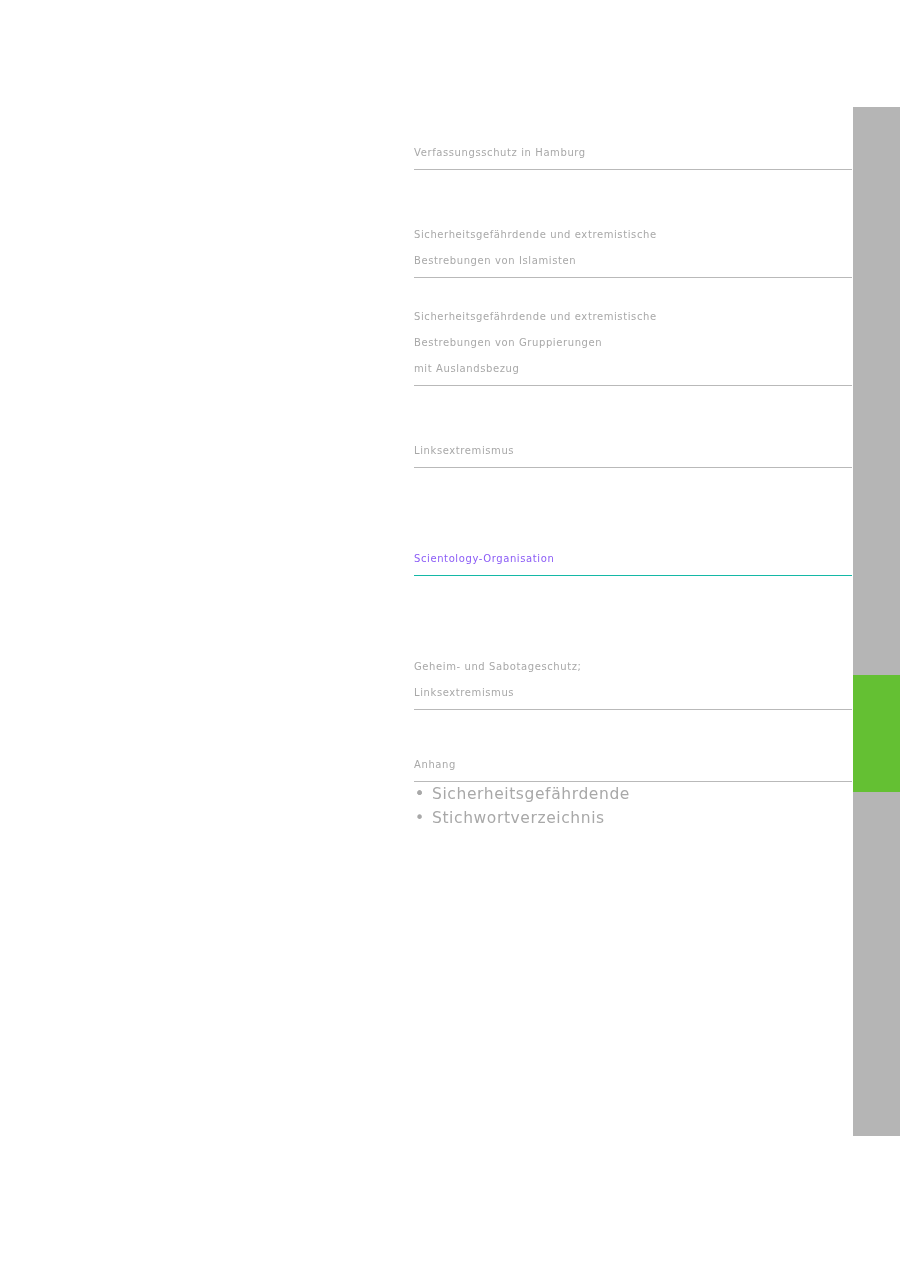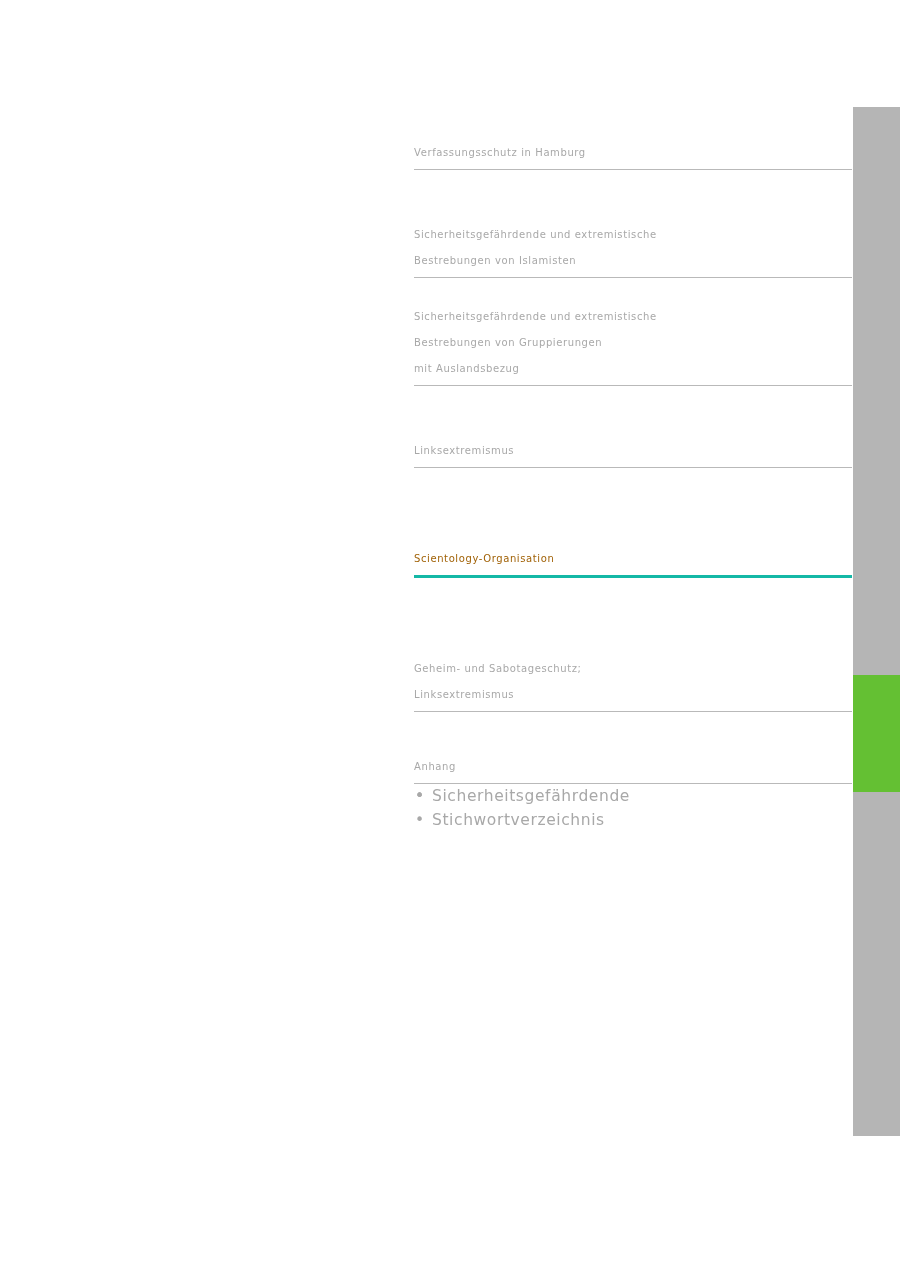--- a/index.html
+++ b/index.html
@@ -48,22 +48,22 @@
     font-size: 10px;
     line-height: 26px;
     letter-spacing: 0.6px;
     color: #a8a8a8;
     font-weight: 400;
     padding-bottom: 3px;
     border-bottom: 1px solid #b9b9b9;
     white-space: pre-line;
   }
   .toc-entry.current .title {
-    color: #a16207;
-    border-bottom: 3px solid #14b8a6;
+    color: #8b5cf6;
+    border-bottom: 1px solid #14b8a6;
   }
 
   .sublist {
     list-style: none;
     margin: 0;
     padding: 0;
   }
   .sublist li {
     font-size: 15.5px;
     line-height: 24px;

